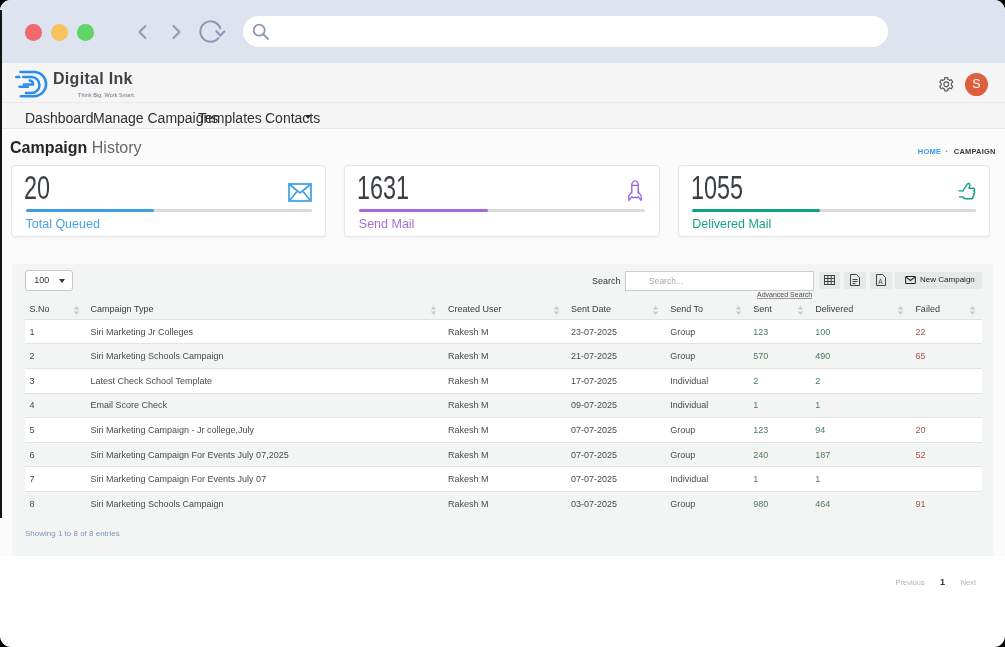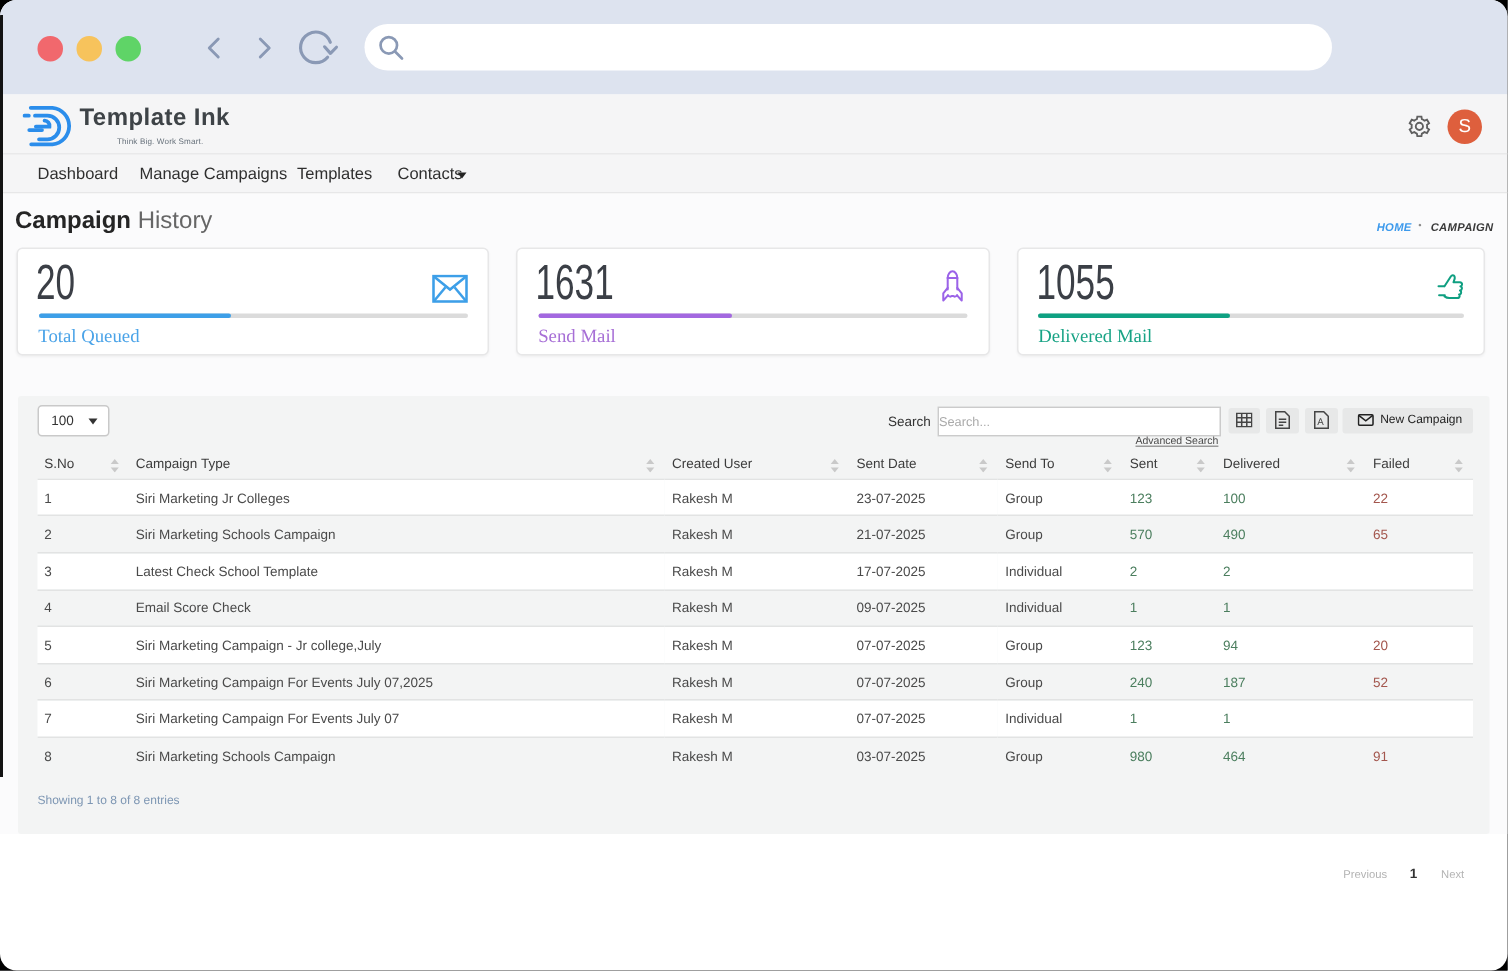--- a/index.html
+++ b/index.html
@@ -10,40 +10,40 @@
 .chrome { position:absolute; top:0; left:0; width:1005px; height:63px; background:#dde3ef; }
 .dot { position:absolute; top:24.2px; width:16.6px; height:16.6px; border-radius:50%; }
 .addr { position:absolute; left:243px; top:15.5px; width:645px; height:31.5px; background:#fff; border-radius:16px; }
 
 .header { position:absolute; top:63px; left:0; width:1005px; height:38.5px; background:#f5f5f6; }
 .brand { position:absolute; left:53px; top:68.5px; font-size:16px; font-weight:bold; color:#3e4347; letter-spacing:0.3px; line-height:1.2; }
 .tagline { position:absolute; left:78px; top:91.5px; font-size:5.4px; color:#66707a; font-weight:normal; letter-spacing:0.1px; }
 .avatar { position:absolute; left:965px; top:72.5px; width:23px; height:23px; border-radius:50%; background:#de5f3d; color:#fff; font-size:12.5px; font-weight:normal; text-align:center; line-height:23px; }
 
 .nav { position:absolute; top:101.5px; left:0; width:1005px; height:27px; background:#f5f5f6; border-top:1px solid #e9e9ea; border-bottom:1px solid #e7e7e8; }
-.nav span { position:absolute; top:7.5px; font-size:11px; color:#2f2f2f; white-space:nowrap; }
+.nav span { position:absolute; top:7.5px; font-size:14px; color:#2f2f2f; white-space:nowrap; }
 
 .content { position:absolute; top:128.5px; left:0; width:1005px; height:427.5px; background:#fbfbfc; }
 .blackline { position:absolute; left:0; top:10px; width:1.5px; height:508px; background:#131313; }
 h1 { position:absolute; left:10px; top:139.5px; font-size:16px; font-weight:bold; color:#252525; letter-spacing:0px; line-height:1; }
 h1 span { font-weight:normal; color:#666; }
-.crumb { position:absolute; top:147px; font-size:7.5px; font-weight:bold; letter-spacing:0.2px;font-style:italic; }
+.crumb { position:absolute; top:147px; font-size:7.5px; font-weight:bold; letter-spacing:0.2px; }
 
 .card { position:absolute; top:165px; width:315.3px; height:72px; background:#fff; border:1px solid #e7e7e8; border-radius:4px; box-shadow:0 1px 2px rgba(0,0,0,0.05); }
 .card .bar { position:absolute; left:13.5px; right:13.5px; top:43px; height:2.5px; background:#dbdbdb; border-radius:2px; }
 .card .bar i { display:block; height:2.5px; width:45%; border-radius:2px; }
-.card .lbl { position:absolute; left:13.5px; top:51px; font-size:12.5px;font-family:Liberation Serif, serif; }
+.card .lbl { position:absolute; left:13.5px; top:51px; font-size:12.5px; }
 .card .ico { position:absolute; right:13px; top:17px; }
 .card .num2 { position:absolute; left:12px; font-size:33px; font-weight:500; color:#3b3f46; line-height:1; transform:scaleX(0.71); transform-origin:left top; top:4.5px; }
 
 .tcard { position:absolute; left:11.5px; top:264px; width:981.5px; height:291.5px; background:#f3f4f4; border-radius:2px; }
 .sel { position:absolute; left:24.7px; top:270px; width:48px; height:21px; background:#fff; border:1px solid #c9c9c9; border-radius:3px; font-size:9px; color:#333; line-height:19px; padding-left:8.5px; }
 .sel .car { position:absolute; right:7px; top:8px; width:0; height:0; border-left:3.8px solid transparent; border-right:3.8px solid transparent; border-top:4.2px solid #333; }
 .slabel { position:absolute; left:592px; top:275.5px; font-size:9px; color:#333; }
-.sinput { position:absolute; left:625px; top:270.5px; width:189px; height:20px; background:#fff; border:1px solid #cbcbcb; font-size:8.5px; color:#a9a9a9; line-height:18px; padding-left:0; }
+.sinput { position:absolute; left:625px; top:270.5px; width:189px; height:20px; background:#fff; border:1px solid #cbcbcb; font-size:8.5px; color:#a9a9a9; line-height:18px; padding-left:23px; }
 .advs { position:absolute; left:757px; top:290.5px; font-size:7px; color:#4a4a4a; text-decoration:underline; text-decoration-color:#9a9a9a; }
 .tbtn { position:absolute; top:271.9px; height:16.7px; background:#e7e8e8; border-radius:2px; }
 .nbtn { position:absolute; left:895.3px; top:271.9px; width:87px; height:16.7px; background:#e7e8e8; border-radius:2px; font-size:8px; color:#222; line-height:16.7px; text-align:right; padding-right:7.5px; }
 
 table { position:absolute; left:24.5px; top:300px; width:957px; border-collapse:collapse; table-layout:fixed; }
 th { font-size:9px; font-weight:normal; color:#3c3c3c; text-align:left; padding:0 0 0 5px; height:19.4px; position:relative; }
 td { font-size:9px; color:#4a4a4a; text-align:left; padding:0 0 0 5px; height:24.6px; }
 tbody tr { border-top:1px solid #e2e3e3; }
 tbody tr:nth-child(odd) { background:#fff; }
 td.g { color:#4b7e5e; }
@@ -82,21 +82,21 @@
   </div>
 
   <div class="header"></div>
   <svg class="abs" style="left:15px; top:69px;" width="35" height="29" viewBox="0 0 35 29" fill="none" stroke="#2b8deb" stroke-linecap="round">
     <path stroke-width="2.5" d="M5.5 2.9 H20 A12.2 12.2 0 0 1 20 27.2 H5.8"></path>
     <path stroke-width="2.5" d="M8.3 8.1 H16.6 A7.9 7.9 0 0 1 16.6 23.9 H11"></path>
     <path stroke-width="2.5" d="M1.3 8.1 H4.2"></path>
     <path stroke-width="2.5" d="M8.9 15.4 H18 A3.4 3.4 0 0 0 14.7 11.4"></path>
     <path stroke-width="2.5" d="M4.5 17.7 H13"></path>
   </svg>
-  <div class="brand">Template Ink</div>
+  <div class="brand">Digital Ink</div>
   <div class="tagline">Think Big. Work Smart.</div>
   <svg class="abs" style="left:938px; top:76px;" width="16.5" height="16.5" viewBox="0 0 24 24" fill="none" stroke="#606060" stroke-width="1.8">
       <path d="M12 8.5 a3.5 3.5 0 1 0 0 7 a3.5 3.5 0 0 0 0 -7 z"></path>
       <path d="M19.4 13.5 a7.6 7.6 0 0 0 0 -3 l2 -1.6 -2 -3.4 -2.4 1 a7.6 7.6 0 0 0 -2.6 -1.5 L14 2.5 h-4 l-.4 2.5 a7.6 7.6 0 0 0 -2.6 1.5 l-2.4 -1 -2 3.4 2 1.6 a7.6 7.6 0 0 0 0 3 l-2 1.6 2 3.4 2.4 -1 a7.6 7.6 0 0 0 2.6 1.5 l.4 2.5 h4 l.4 -2.5 a7.6 7.6 0 0 0 2.6 -1.5 l2.4 1 2 -3.4 z"></path>
     </svg>
   <div class="avatar">S</div>
 
   <div class="nav">
     <span style="left:25px;">Dashboard</span>
     <span style="left:93px;">Manage Campaigns</span>

